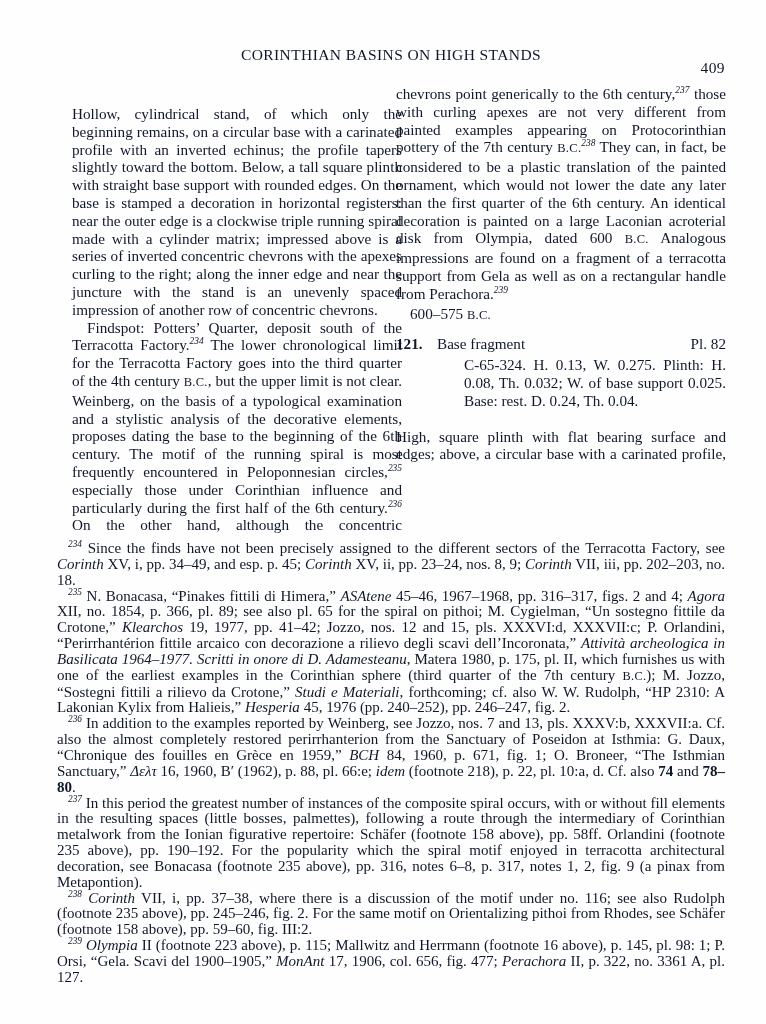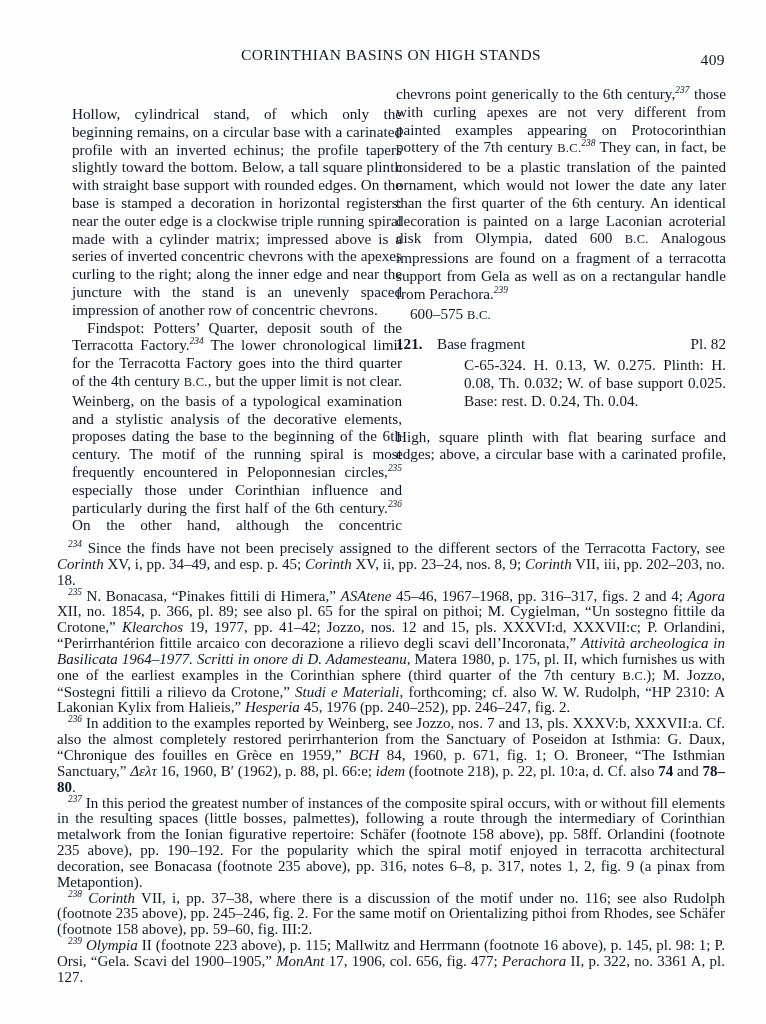--- a/index.html
+++ b/index.html
@@ -23,21 +23,21 @@
     letter-spacing: 0.4px;
   }
   .head-title {
     position: absolute;
     left: 0; right: 0;
     text-align: center;
   }
   .page-number {
     position: absolute;
     right: 0;
-    top: 5px;
+    top: 13px;
   }
   .col {
     position: absolute;
     top: 85px;
     width: 330px;
     font-size: 15.2px;
     line-height: 17.8px;
     text-align: justify;
   }
   .col-left  { left: 72px; margin-top: 20px; }

